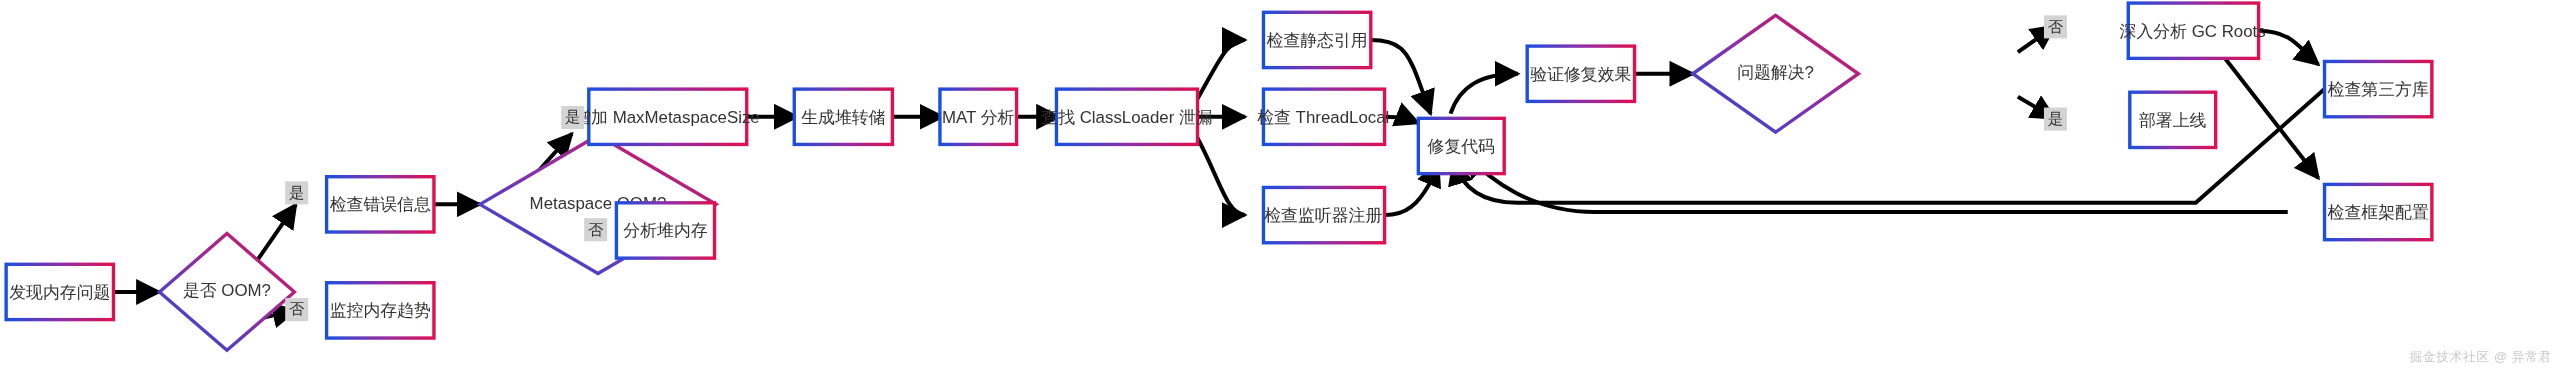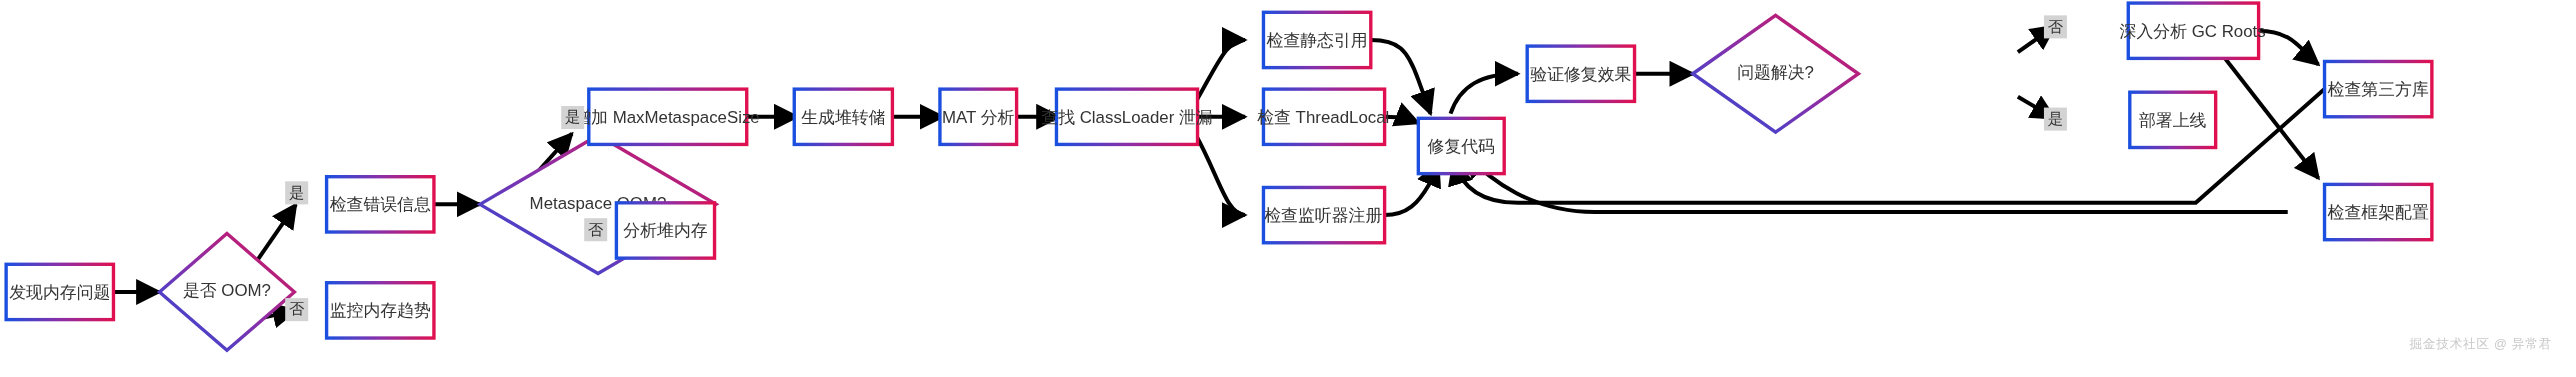--- a/index.html
+++ b/index.html
@@ -52,21 +52,21 @@
     stroke-width: 2.2;
   }
   .edge-path {
     fill: none;
     stroke: #000000;
     stroke-width: 2.6;
   }
   .watermark {
     position: absolute;
     right: 24px;
-    bottom: 25px;
+    bottom: 12px;
     font-family: "Liberation Sans", "DejaVu Sans", sans-serif;
     font-size: 12.7px;
     color: #c9c9c9;
     letter-spacing: 0.7px;
     user-select: none;
     white-space: nowrap;
   }
 </style>
 </head>
 <body>

